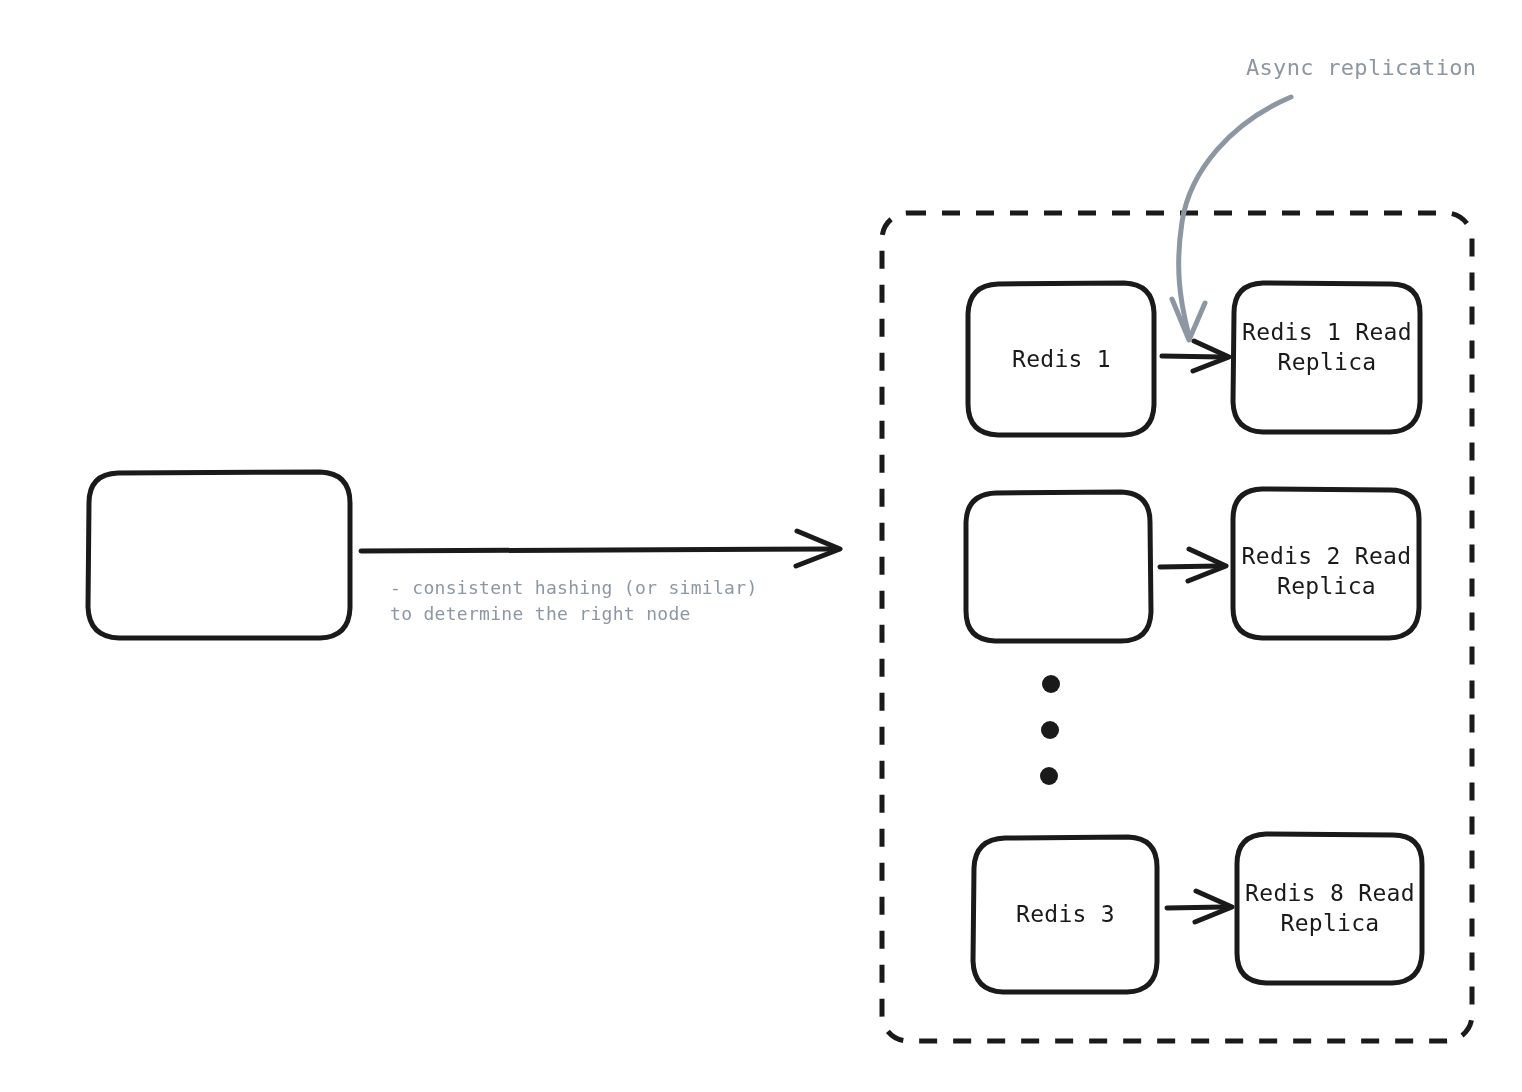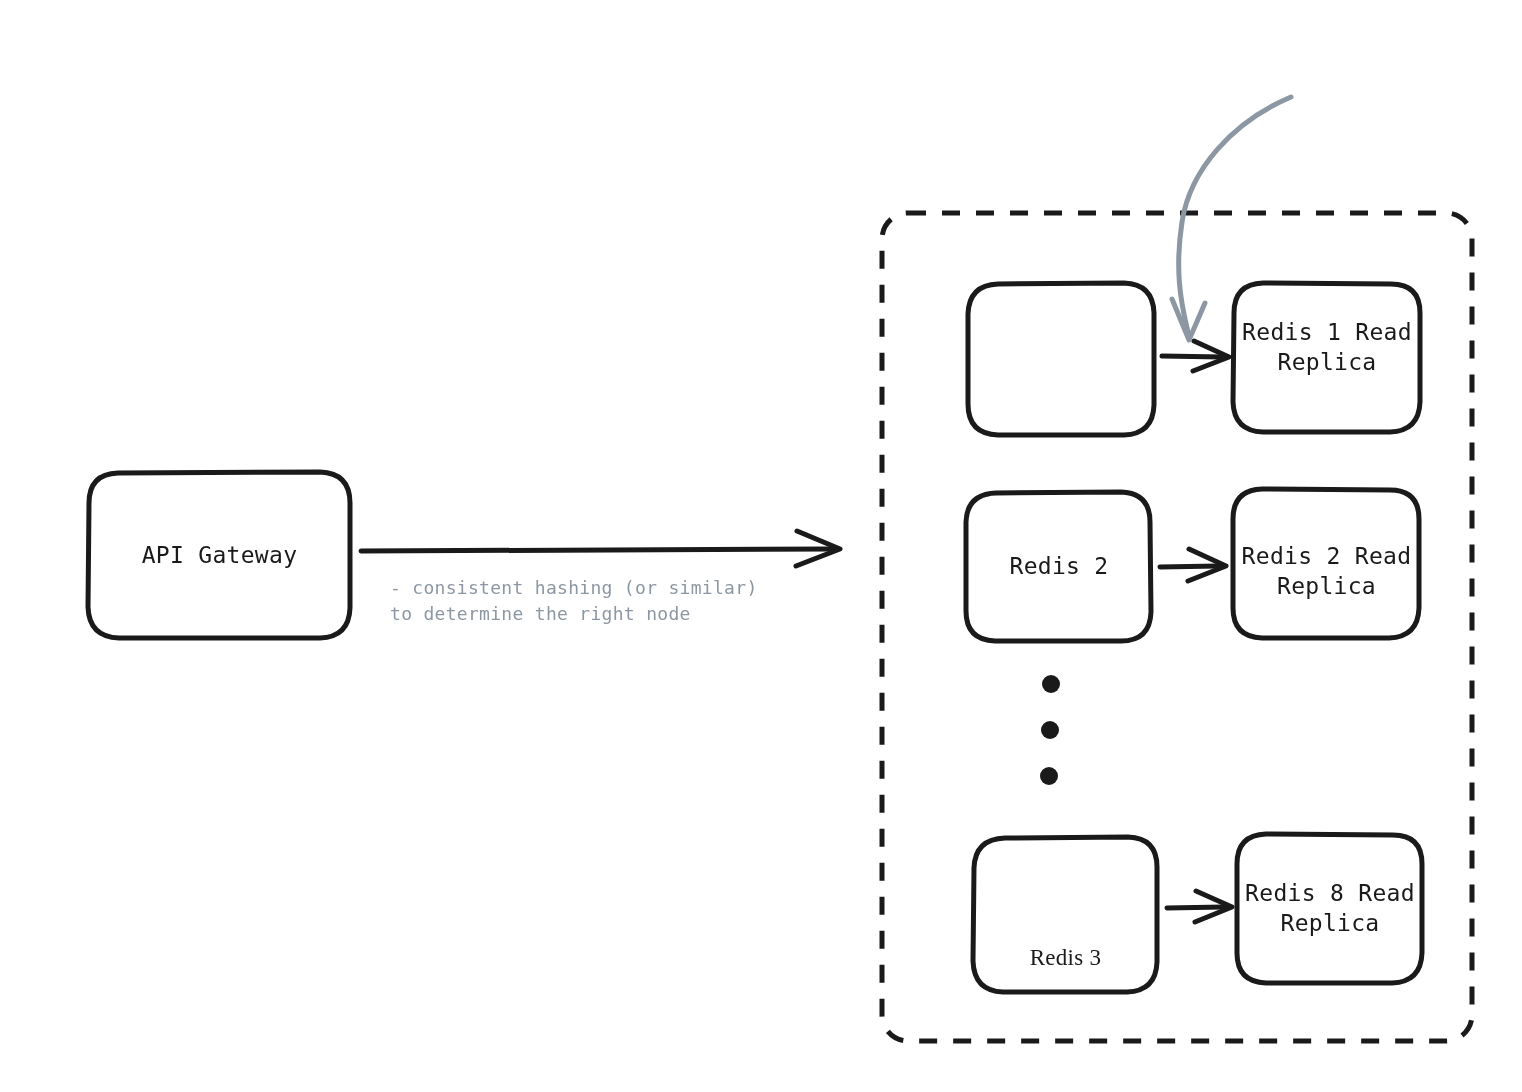--- a/index.html
+++ b/index.html
@@ -93,33 +93,33 @@
     <path d="M 1196 891 L 1232 907 L 1195 922" fill="none" stroke="#1a1a1a" stroke-width="5" stroke-linecap="round" stroke-linejoin="round"></path>
 
     <path d="M 1291 97 C 1232 122 1190 170 1182 222 C 1175 268 1180 300 1188 332" fill="none" stroke="#8d97a3" stroke-width="5" stroke-linecap="round"></path>
     <path d="M 1172 299 L 1189 340 L 1205 303" fill="none" stroke="#8d97a3" stroke-width="5" stroke-linecap="round" stroke-linejoin="round"></path>
 
     <circle cx="1051" cy="684" r="9" fill="#1a1a1a"></circle>
     <circle cx="1050" cy="730" r="9" fill="#1a1a1a"></circle>
     <circle cx="1049" cy="776" r="9" fill="#1a1a1a"></circle>
   </svg>
 
-  <div class="node-label" style="left:88px; top:472px; width:263px; height:167px;">API Gateway</div>
 
+  <div class="node-label" style="left:968px; top:283px; width:187px; height:153px;">Redis 1</div>
 
   <div class="node-label" style="left:1233px; top:282px; width:188px; height:132px;">Redis 1 Read
 Replica</div>
 
-  <div class="node-label" style="left:966px; top:492px; width:186px; height:150px;">Redis 2</div>
 
   <div class="node-label" style="left:1233px; top:497px; width:187px; height:150px;">Redis 2 Read
 Replica</div>
 
-  <div class="node-label" style="left:973px; top:880px; width:185px; height:156px;font-family:Liberation Serif, serif;">Redis 3</div>
+  <div class="node-label" style="left:973px; top:837px; width:185px; height:156px;">Redis 3</div>
 
   <div class="node-label" style="left:1237px; top:834px; width:186px; height:150px;">Redis 8 Read
 Replica</div>
 
+  <div class="annotation annotation-async">Async replication</div>
 
   <div class="annotation annotation-hashing">- consistent hashing (or similar)
 to determine the right node</div>
 
 </div>
 
 </body></html>

